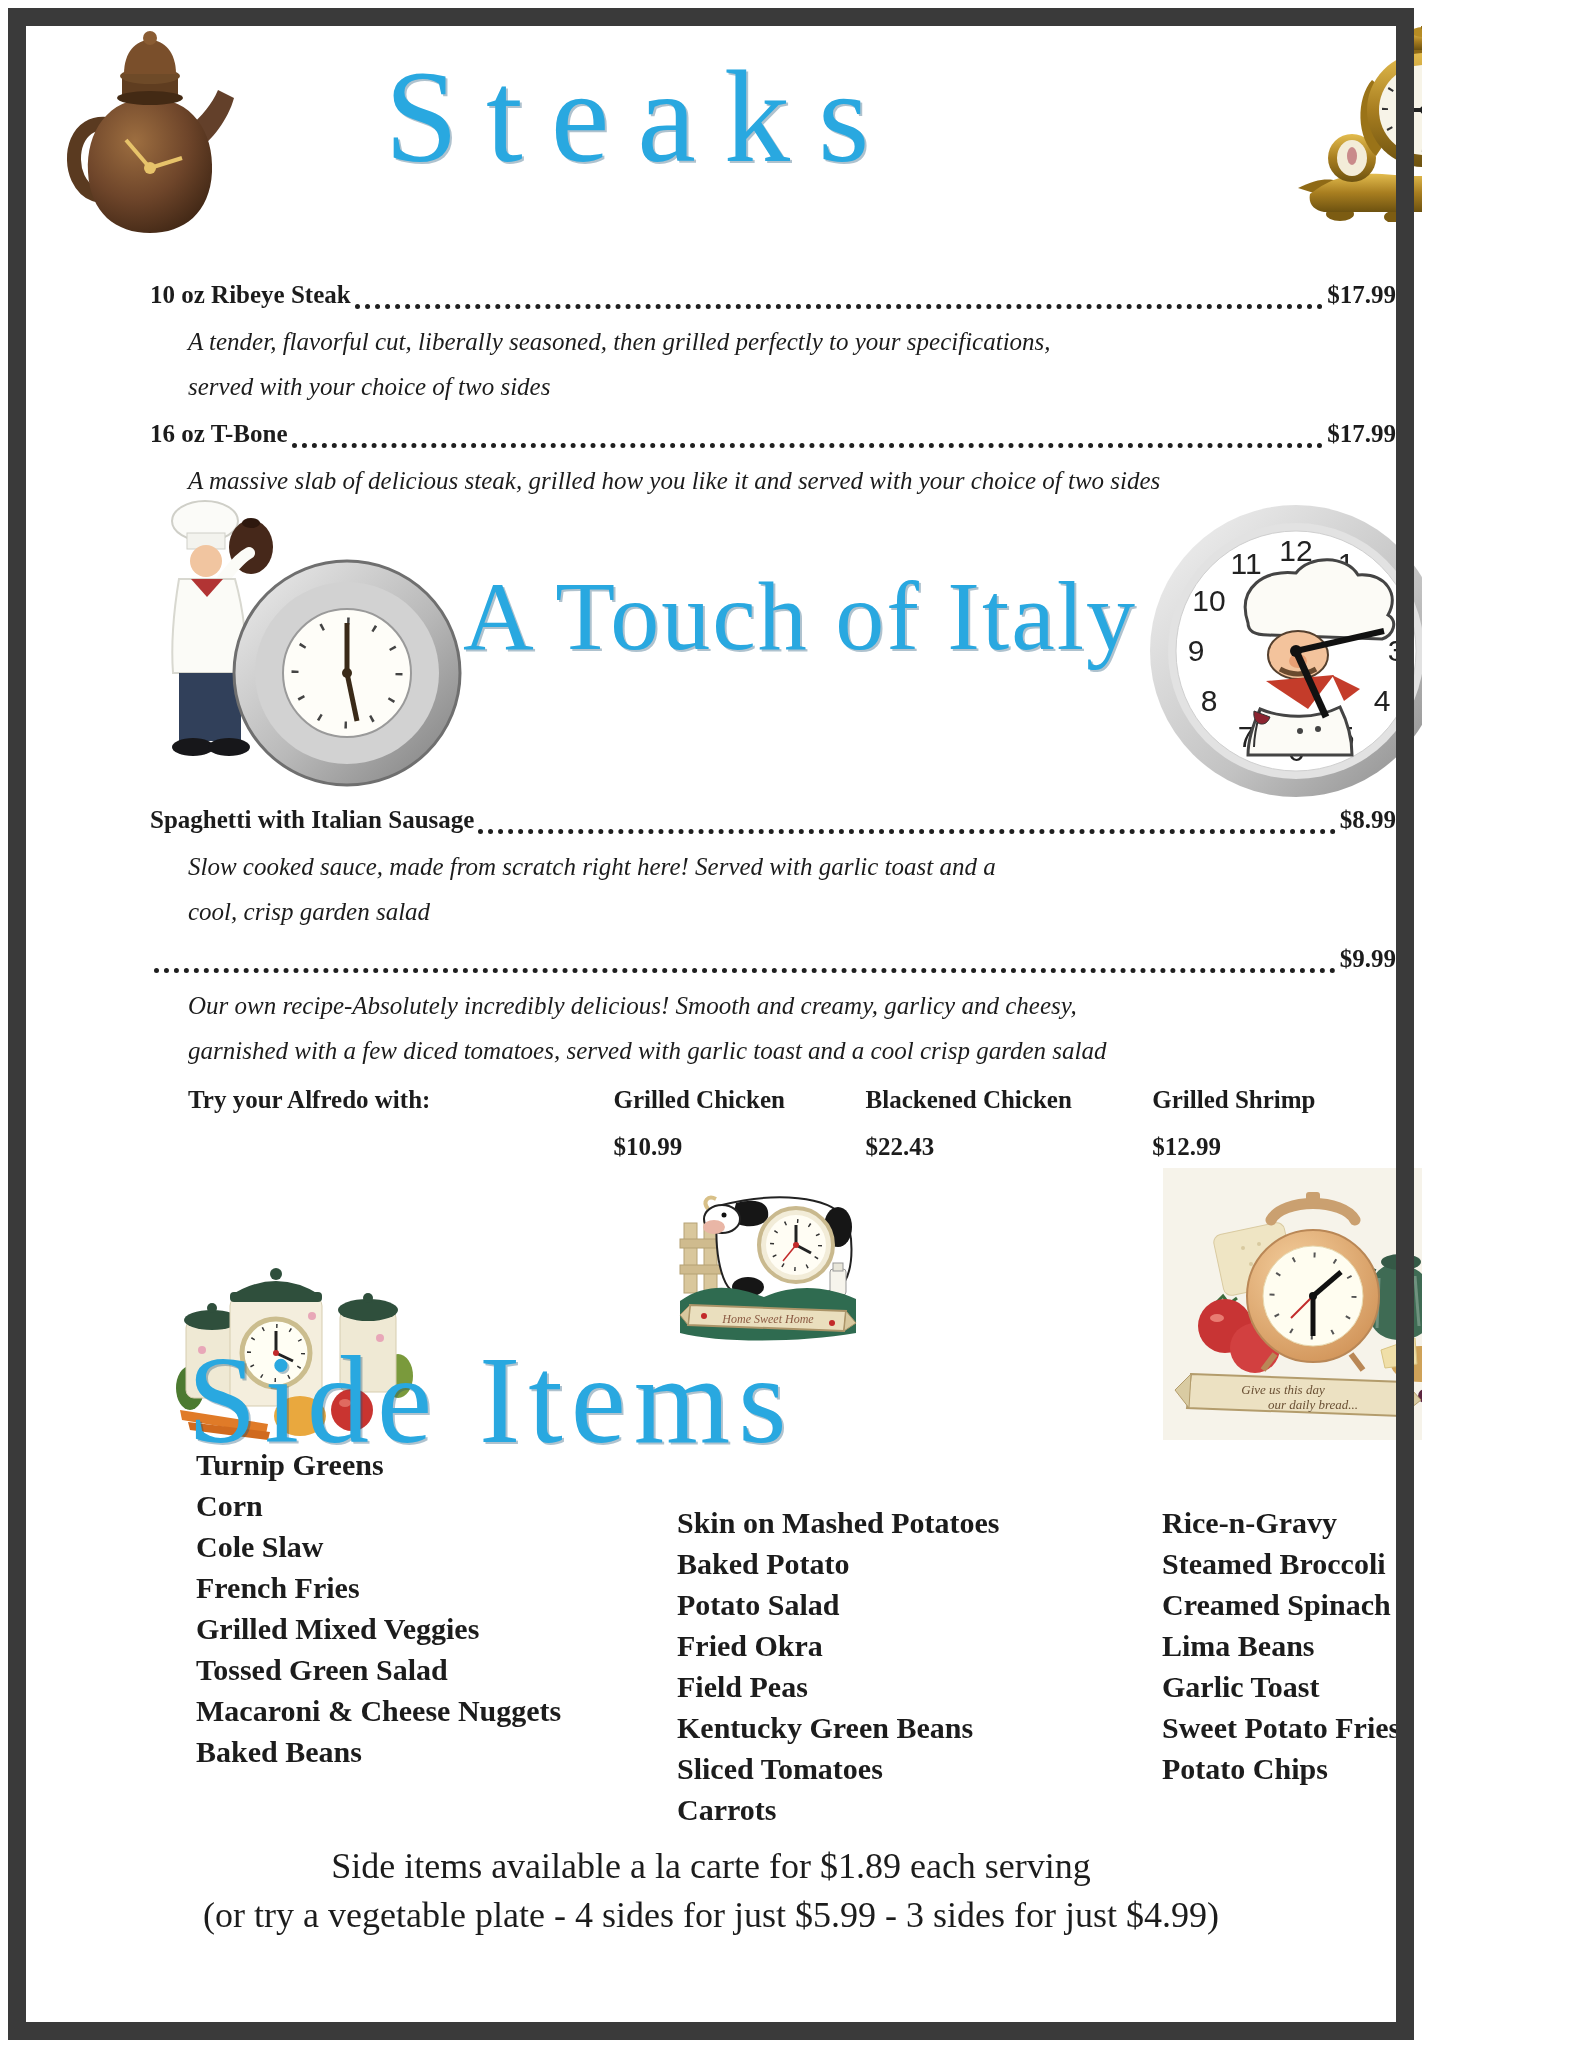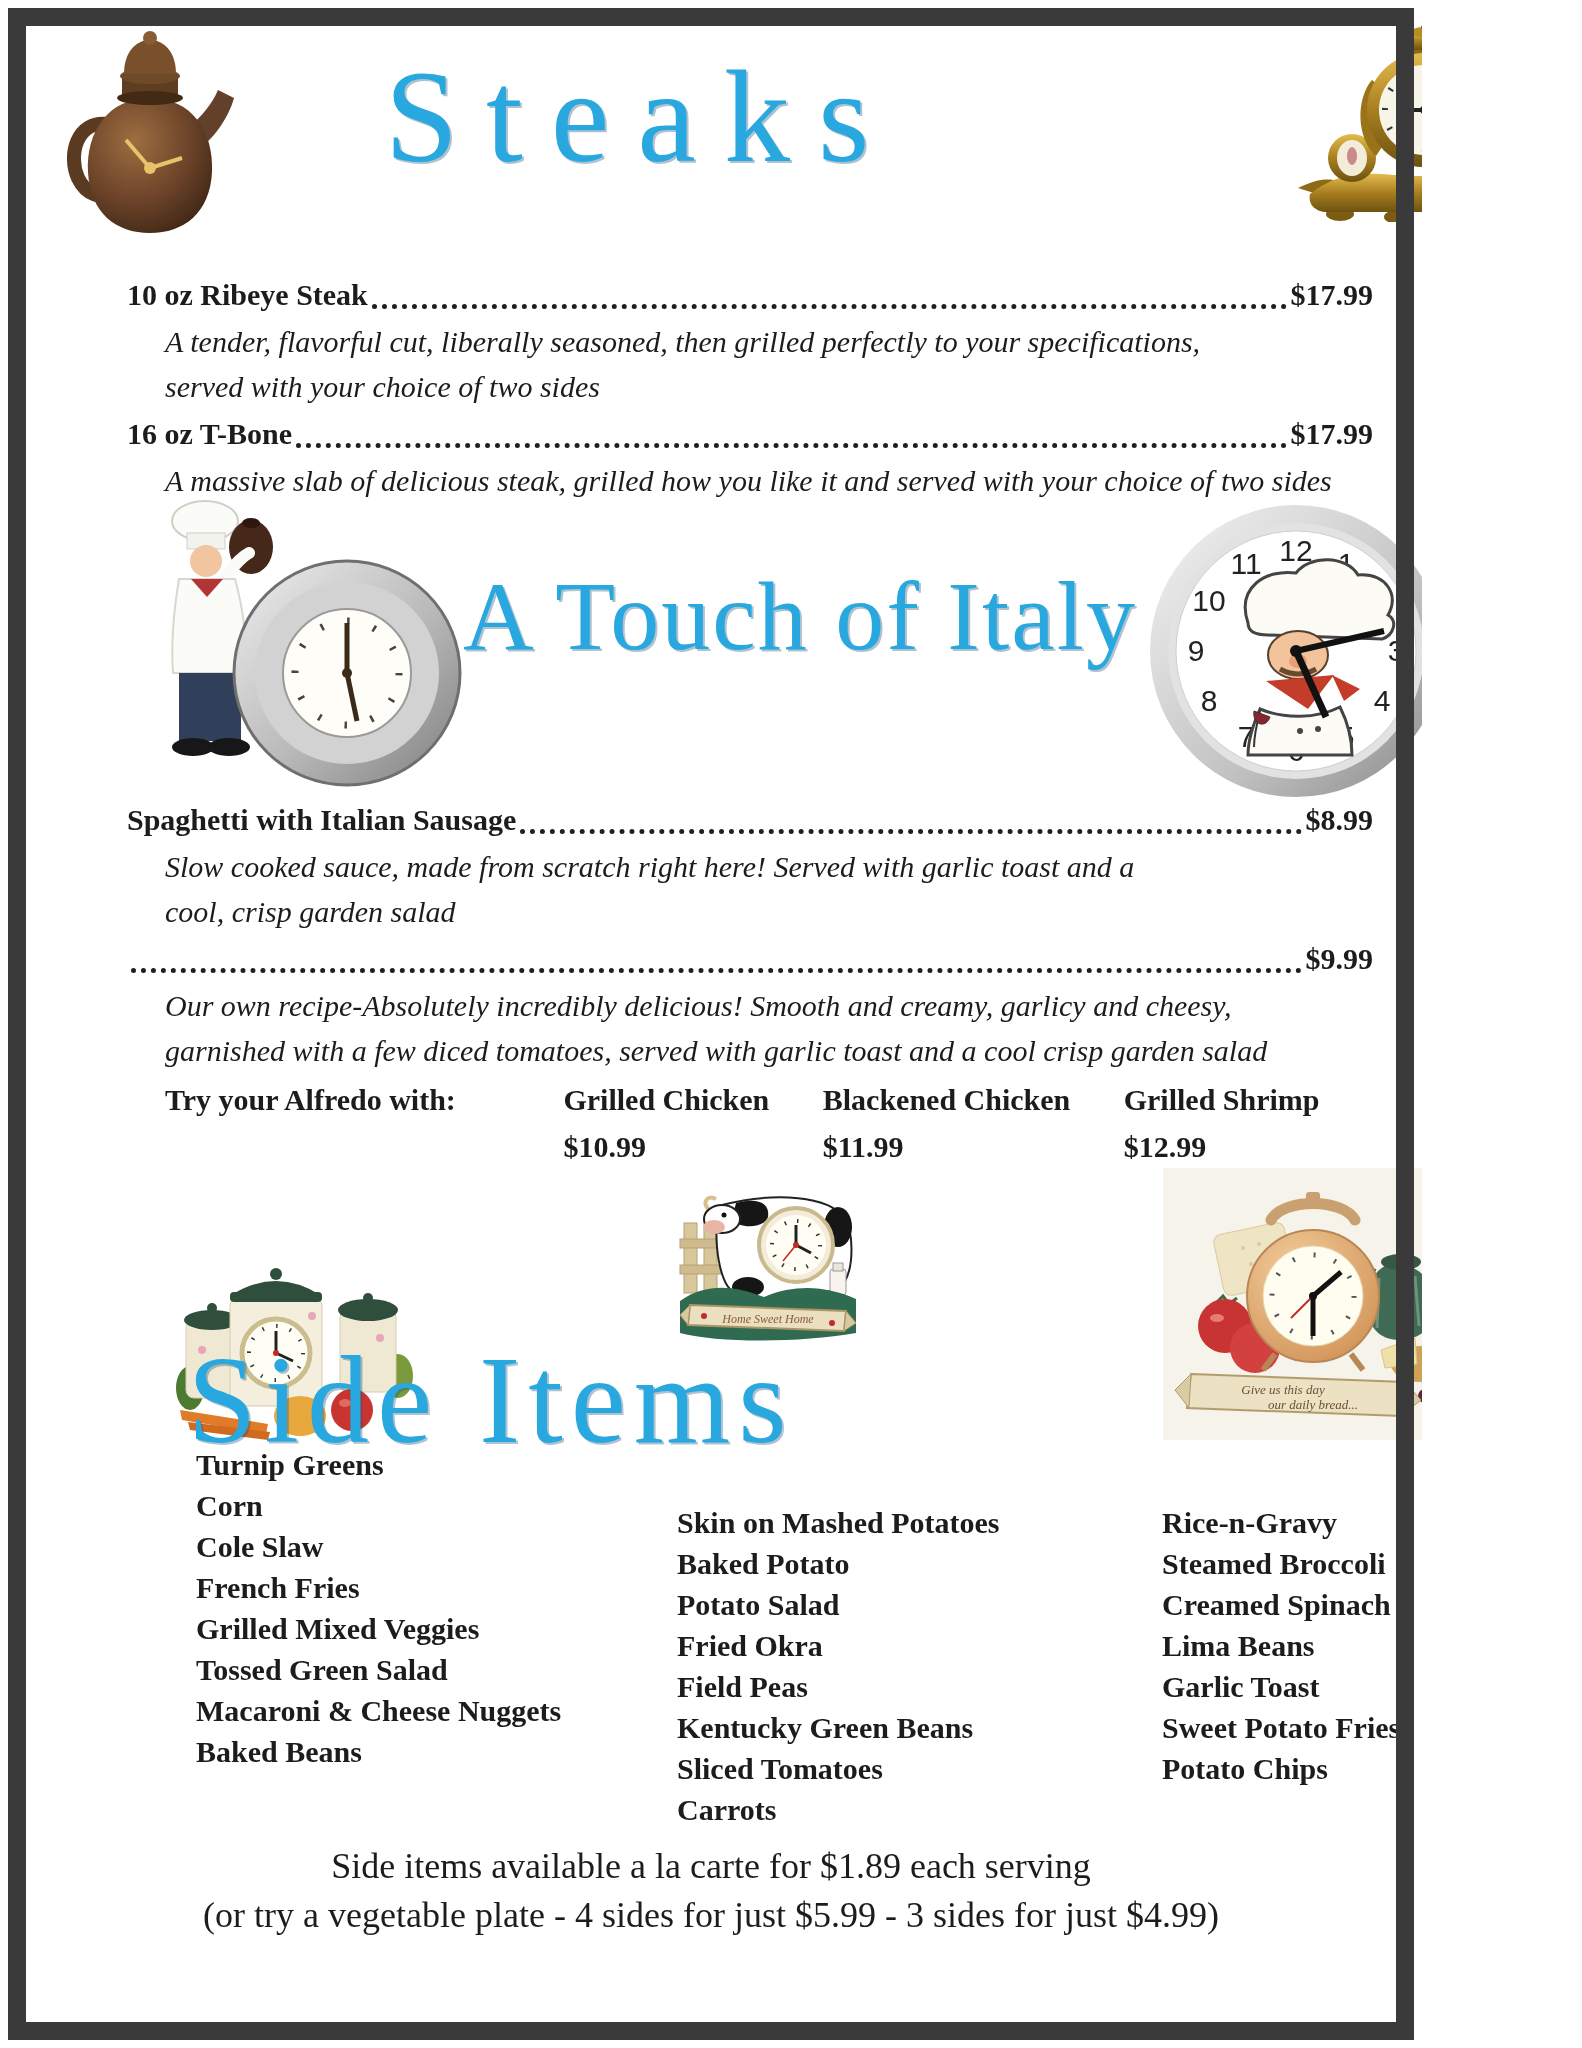--- a/index.html
+++ b/index.html
@@ -13,21 +13,21 @@
   #steaks-title{left:0;right:140px;top:40px;font-size:132px;letter-spacing:28px;}
   #italy-title{left:420px;top:560px;width:760px;font-size:98px;letter-spacing:2px;}
   #sides-title{left:0;right:440px;top:1330px;font-size:124px;letter-spacing:8px;}
   #teapot-art{left:62px;top:28px;width:178px;height:212px;}
   #gold-art{left:1288px;top:26px;width:272px;height:196px;}
   #figurine-art{left:135px;top:495px;width:330px;height:300px;}
   #chefclock-art{left:1148px;top:503px;width:297px;height:297px;}
   #canister-art{left:172px;top:1258px;width:245px;height:182px;}
   #cow-art{left:678px;top:1183px;width:182px;height:162px;}
   #alarm-art{left:1163px;top:1168px;width:302px;height:272px;}
-  .menu-block{position:absolute;left:127px;width:1246px;font-size:30px;}
+  .menu-block{position:absolute;left:150px;width:1246px;font-size:25px;}
   #steaks-menu{top:270px;}
   #italy-menu{top:795px;}
   .mi-row{display:flex;align-items:flex-end;font-weight:700;line-height:49px;}
   .mi-name,.mi-price{white-space:nowrap;}
   .dots{flex:1;border-bottom:5px dotted #1f1f1f;margin:0 4px 10px 4px;}
   .desc{font-style:italic;padding-left:38px;line-height:45px;}
   .alfredo-row{display:flex;padding-left:38px;font-weight:700;line-height:42px;margin-top:6px;}
   .alfredo-label{width:345px;flex:none;}
   .alfredo-opts{flex:1;display:flex;justify-content:space-evenly;}
   .opt{text-align:left;}
@@ -213,21 +213,21 @@
 
     <div class="alfredo-row">
       <div class="alfredo-label">Try your Alfredo with:</div>
       <div class="alfredo-opts">
         <div class="opt">
           <div class="opt-name">Grilled Chicken</div>
           <div class="opt-price">$10.99</div>
         </div>
         <div class="opt">
           <div class="opt-name">Blackened Chicken</div>
-          <div class="opt-price">$11.99</div>
+          <div class="opt-price">$22.43</div>
         </div>
         <div class="opt">
           <div class="opt-name">Grilled Shrimp</div>
           <div class="opt-price">$12.99</div>
         </div>
       </div>
     </div>
   </div>
 
   <svg id="canister-art" class="abs" viewBox="0 0 245 182">

